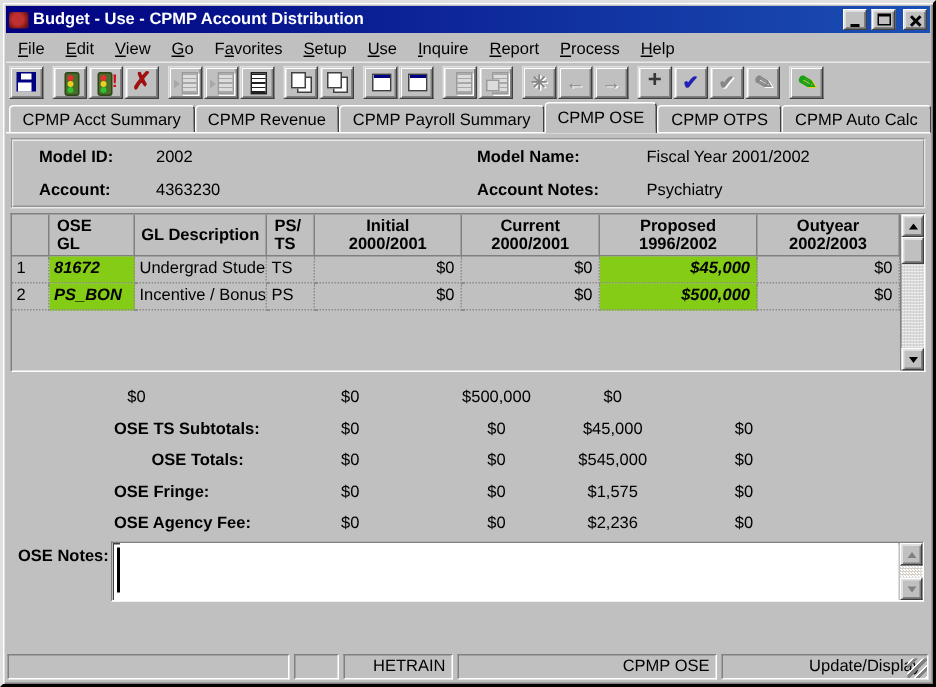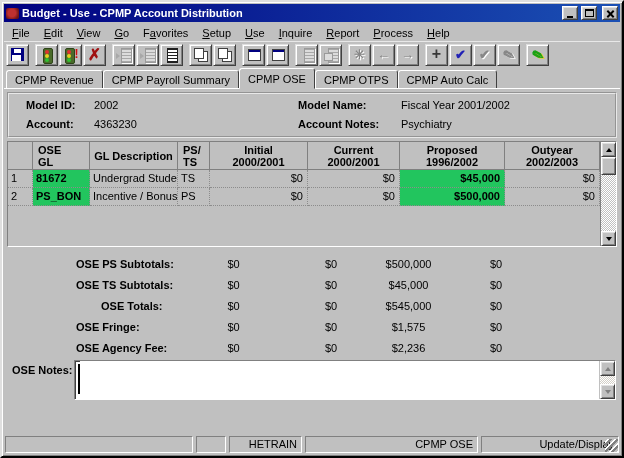--- a/index.html
+++ b/index.html
@@ -54,34 +54,34 @@
   .plus-icon{font-size:16px;line-height:14px;}
   .check-icon,.double-check-icon{font-size:13px;}
   .pencil-icon,.pen-icon{font-size:14px;transform:rotate(-15deg);}
   .pen-icon{text-shadow:1px 1px 0 #e8d020;}
   
   .tabstrip{height:21px;flex:0 0 21px;display:flex;align-items:flex-end;padding:0 2px;position:relative;}
   .tabstrip::after{content:"";position:absolute;left:0;right:0;bottom:0;height:1px;background:#fff;}
   .tab{height:19px;padding:3px 8px 2px;background:#c0c0c0;border:1px solid;border-color:#fff #404040 transparent #fff;border-radius:3px 3px 0 0;white-space:nowrap;position:relative;z-index:0;}
   .tab.active{height:21px;padding-top:4px;z-index:2;border-bottom:1px solid #c0c0c0;}
   
-  .info-panel{flex:0 0 46px;margin:3px 3px 1px;border:2px groove #e8e8e8;padding:5px 16px 4px 17px;display:grid;grid-template-columns:68px 204px 103px 1fr;row-gap:7px;align-content:start;}
+  .info-panel{flex:0 0 46px;margin:3px 3px 1px;border:2px groove #e8e8e8;padding:5px 16px 4px 17px;display:grid;grid-template-columns:68px 204px 103px 1fr;row-gap:7px;align-content:start;gap:10px;}
   .info-label{font-weight:bold;}
   
   .grid{flex:0 0 106px;margin:2px 3px;border:1px solid;border-color:#808080 #fff #fff #808080;background:#c0c0c0;display:flex;}
   .grid-main{flex:1;display:flex;flex-direction:column;overflow:hidden;}
   .grid-hrow,.grid-drow{display:grid;grid-template-columns:25px 57px 88px 32px 98px 92px 105px 95px;}
   .grid-hrow{height:28px;}
   .grid-drow{height:18px;}
   .hcell{border-right:1px solid #808080;border-bottom:1px solid #808080;font-weight:bold;display:flex;flex-direction:column;justify-content:center;line-height:12px;padding:0 3px;}
   .hcell.left{align-items:flex-start;padding-left:5px;}
   .hcell.center{align-items:center;text-align:center;}
   .dcell{border-right:1px dotted #8c8c8c;border-bottom:1px dotted #8c8c8c;padding:1px 3px;line-height:15px;white-space:nowrap;overflow:hidden;}
   .dcell.num{padding-left:3px;}
-  .dcell.white{background:#22c55e;font-weight:bold;}
+  .dcell.white{background:#84cc16;font-weight:bold;font-style:italic;}
   .dcell.money{text-align:right;padding-right:4px;}
   .grid-filler{flex:1;}
   .vscroll{width:16px;flex:0 0 16px;border-left:1px solid #808080;display:flex;flex-direction:column;background:repeating-conic-gradient(#fff 0 25%, #c0c0c0 0 50%) 0 0/2px 2px;}
   .sb-btn{width:15px;height:15px;background:#c0c0c0;border:1px solid;border-color:#fff #404040 #404040 #fff;box-shadow:inset 1px 1px 0 #dfdfdf, inset -1px -1px 0 #808080;display:flex;align-items:center;justify-content:center;padding:0;}
   .sb-thumb{width:15px;height:18px;background:#c0c0c0;border:1px solid;border-color:#fff #404040 #404040 #fff;box-shadow:inset 1px 1px 0 #dfdfdf, inset -1px -1px 0 #808080;}
   .sb-space{flex:1;}
   .tri-up{width:0;height:0;border:3px solid transparent;border-bottom:4px solid #000;margin-top:-3px;}
   .tri-down{width:0;height:0;border:3px solid transparent;border-top:4px solid #000;margin-bottom:-3px;}
   .tri-up.dis{border-bottom-color:#808080;}
   .tri-down.dis{border-top-color:#808080;}
@@ -210,20 +210,21 @@
       <button class="tb-btn disabled">
         <span class="tb-ic pencil-icon">✎</span>
       </button>
       <span class="tb-sep"></span>
       <button class="tb-btn">
         <span class="tb-ic pen-icon" style="color: rgb(24, 160, 24);">✎</span>
       </button>
     </div>
 
   <div class="tabstrip">
+    <div class="tab">CPMP Acct Summary</div>
     <div class="tab">CPMP Revenue</div>
     <div class="tab">CPMP Payroll Summary</div>
     <div class="tab active">CPMP OSE</div>
     <div class="tab">CPMP OTPS</div>
     <div class="tab">CPMP Auto Calc</div>
   </div>
 
   <div class="info-panel">
     <span class="info-label">Model ID:</span>
     <span>2002</span>
@@ -296,21 +297,20 @@
       <div class="sb-thumb"></div>
       <div class="sb-space"></div>
       <button class="sb-btn">
           <span class="tri-down"></span>
         </button>
     </div>
   </div>
 
   <div class="subtotals">
     <div class="sub-row">
-      <span class="sub-label">OSE PS Subtotals:</span>
       <span class="sub-val">$0</span>
       <span class="sub-val">$0</span>
       <span class="sub-val">$500,000</span>
       <span class="sub-val">$0</span>
     </div>
     <div class="sub-row">
       <span class="sub-label">OSE TS Subtotals:</span>
       <span class="sub-val">$0</span>
       <span class="sub-val">$0</span>
       <span class="sub-val">$45,000</span>

